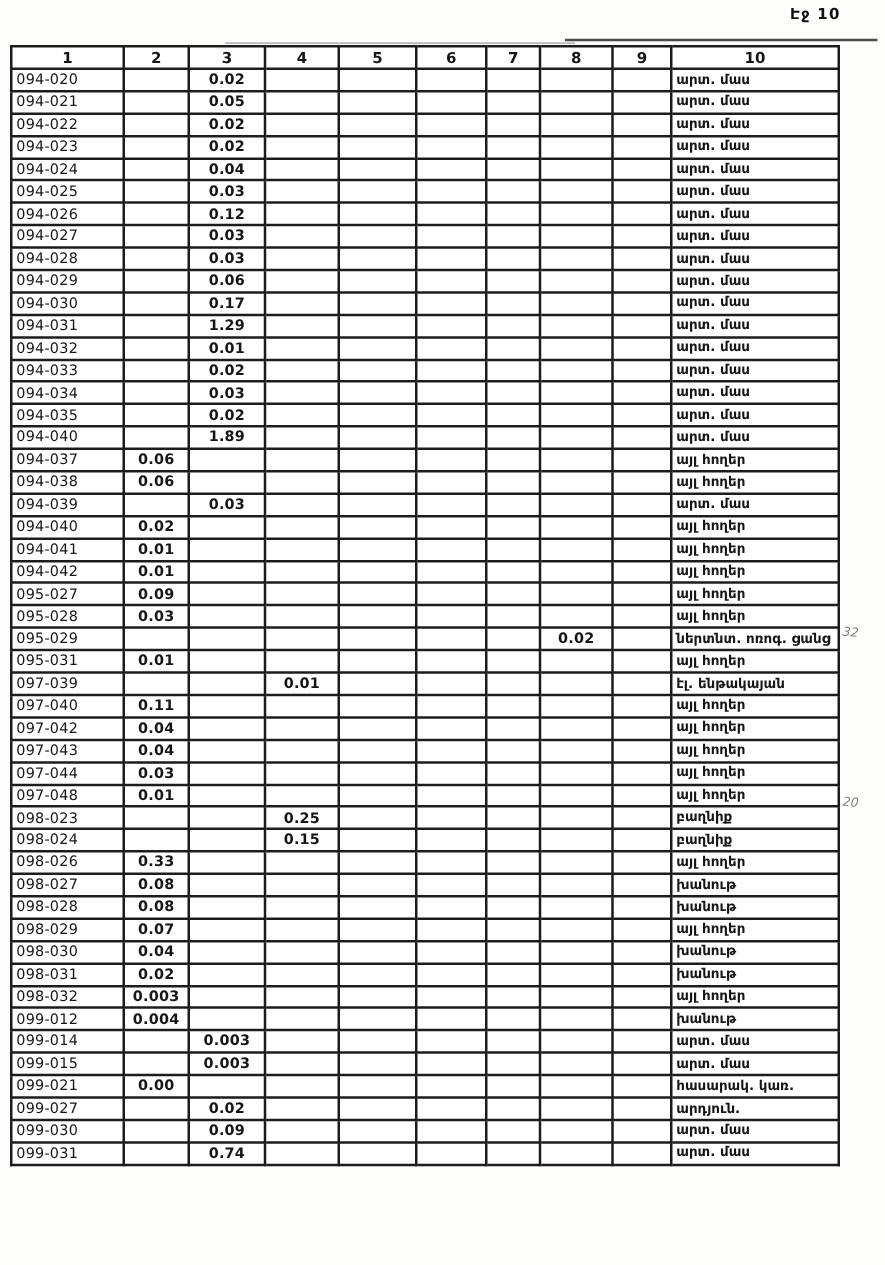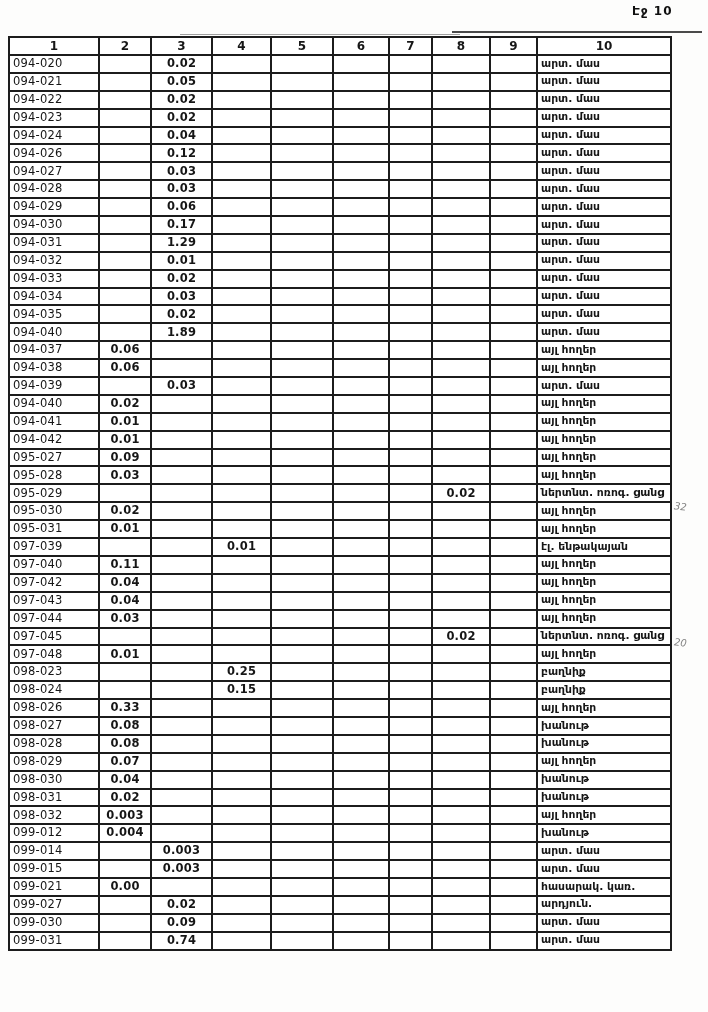--- a/index.html
+++ b/index.html
@@ -138,20 +138,32 @@
         <td class="c-num">0.04</td>
         <td class="c-num"></td>
         <td class="c-num"></td>
         <td class="c-num"></td>
         <td class="c-num"></td>
         <td class="c-num"></td>
         <td class="c-num"></td>
         <td class="c-use">արտ. մաս</td>
       </tr>
       <tr>
+        <td class="c-code">094-025</td>
+        <td class="c-num"></td>
+        <td class="c-num">0.03</td>
+        <td class="c-num"></td>
+        <td class="c-num"></td>
+        <td class="c-num"></td>
+        <td class="c-num"></td>
+        <td class="c-num"></td>
+        <td class="c-num"></td>
+        <td class="c-use">արտ. մաս</td>
+      </tr>
+      <tr>
         <td class="c-code">094-026</td>
         <td class="c-num"></td>
         <td class="c-num">0.12</td>
         <td class="c-num"></td>
         <td class="c-num"></td>
         <td class="c-num"></td>
         <td class="c-num"></td>
         <td class="c-num"></td>
         <td class="c-num"></td>
         <td class="c-use">արտ. մաս</td>
@@ -378,32 +390,20 @@
         <td class="c-num"></td>
         <td class="c-num"></td>
         <td class="c-num"></td>
         <td class="c-num"></td>
         <td class="c-num"></td>
         <td class="c-num">0.02</td>
         <td class="c-num"></td>
         <td class="c-use">ներտնտ. ոռոգ. ցանց</td>
       </tr>
       <tr>
-        <td class="c-code">095-030</td>
-        <td class="c-num">0.02</td>
-        <td class="c-num"></td>
-        <td class="c-num"></td>
-        <td class="c-num"></td>
-        <td class="c-num"></td>
-        <td class="c-num"></td>
-        <td class="c-num"></td>
-        <td class="c-num"></td>
-        <td class="c-use">այլ հողեր</td>
-      </tr>
-      <tr>
         <td class="c-code">095-031</td>
         <td class="c-num">0.01</td>
         <td class="c-num"></td>
         <td class="c-num"></td>
         <td class="c-num"></td>
         <td class="c-num"></td>
         <td class="c-num"></td>
         <td class="c-num"></td>
         <td class="c-num"></td>
         <td class="c-use">այլ հողեր</td>
@@ -460,32 +460,20 @@
         <td class="c-code">097-044</td>
         <td class="c-num">0.03</td>
         <td class="c-num"></td>
         <td class="c-num"></td>
         <td class="c-num"></td>
         <td class="c-num"></td>
         <td class="c-num"></td>
         <td class="c-num"></td>
         <td class="c-num"></td>
         <td class="c-use">այլ հողեր</td>
-      </tr>
-      <tr>
-        <td class="c-code">097-045</td>
-        <td class="c-num"></td>
-        <td class="c-num"></td>
-        <td class="c-num"></td>
-        <td class="c-num"></td>
-        <td class="c-num"></td>
-        <td class="c-num"></td>
-        <td class="c-num">0.02</td>
-        <td class="c-num"></td>
-        <td class="c-use">ներտնտ. ոռոգ. ցանց</td>
       </tr>
       <tr>
         <td class="c-code">097-048</td>
         <td class="c-num">0.01</td>
         <td class="c-num"></td>
         <td class="c-num"></td>
         <td class="c-num"></td>
         <td class="c-num"></td>
         <td class="c-num"></td>
         <td class="c-num"></td>

